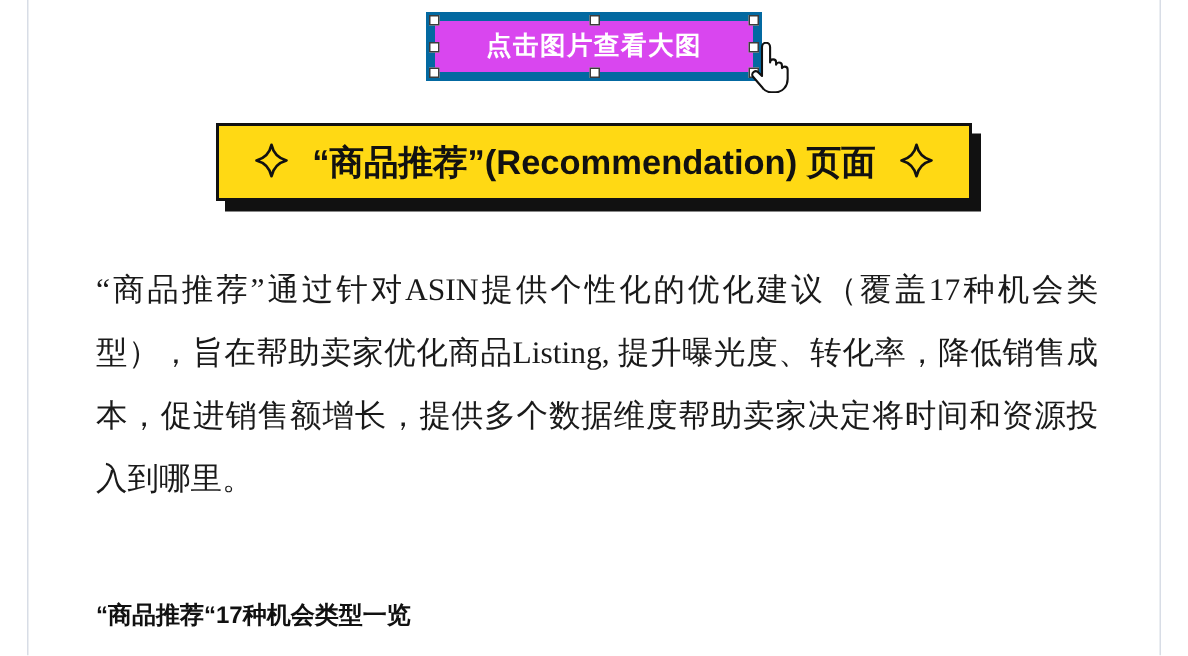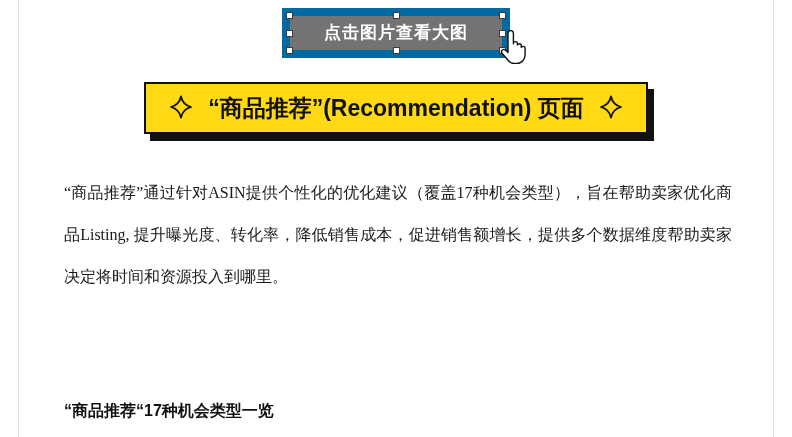--- a/index.html
+++ b/index.html
@@ -37,22 +37,22 @@
   .click-banner-wrap {
     position: absolute;
     left: 0;
     top: 8px;
     width: 792px;
     display: flex;
     justify-content: center;
   }
   .click-banner {
     position: relative;
-    background: #737373;
-    border: 8px solid #0369a1;
+    background: #d946ef;
+    border: 6px solid #0369a1;
     padding: 7px 34px 7px 34px;
     box-sizing: border-box;
   }
   .click-banner-text {
     font-size: 17px;
     font-weight: bold;
     color: #ffffff;
     letter-spacing: 1px;
     line-height: 20px;
     white-space: nowrap;
@@ -116,21 +116,21 @@
     flex: none;
   }
 
   
   .para {
     position: absolute;
     left: 64px;
     top: 172px;
     width: 668px;
     font-family: "Liberation Serif", serif;
-    font-size: 16px;
+    font-size: 21px;
     line-height: 42px;
     color: #1a1a1a;
     text-align: justify;
     text-justify: inter-ideograph;
   }
 
   
   .subhead {
     position: absolute;
     left: 64px;

